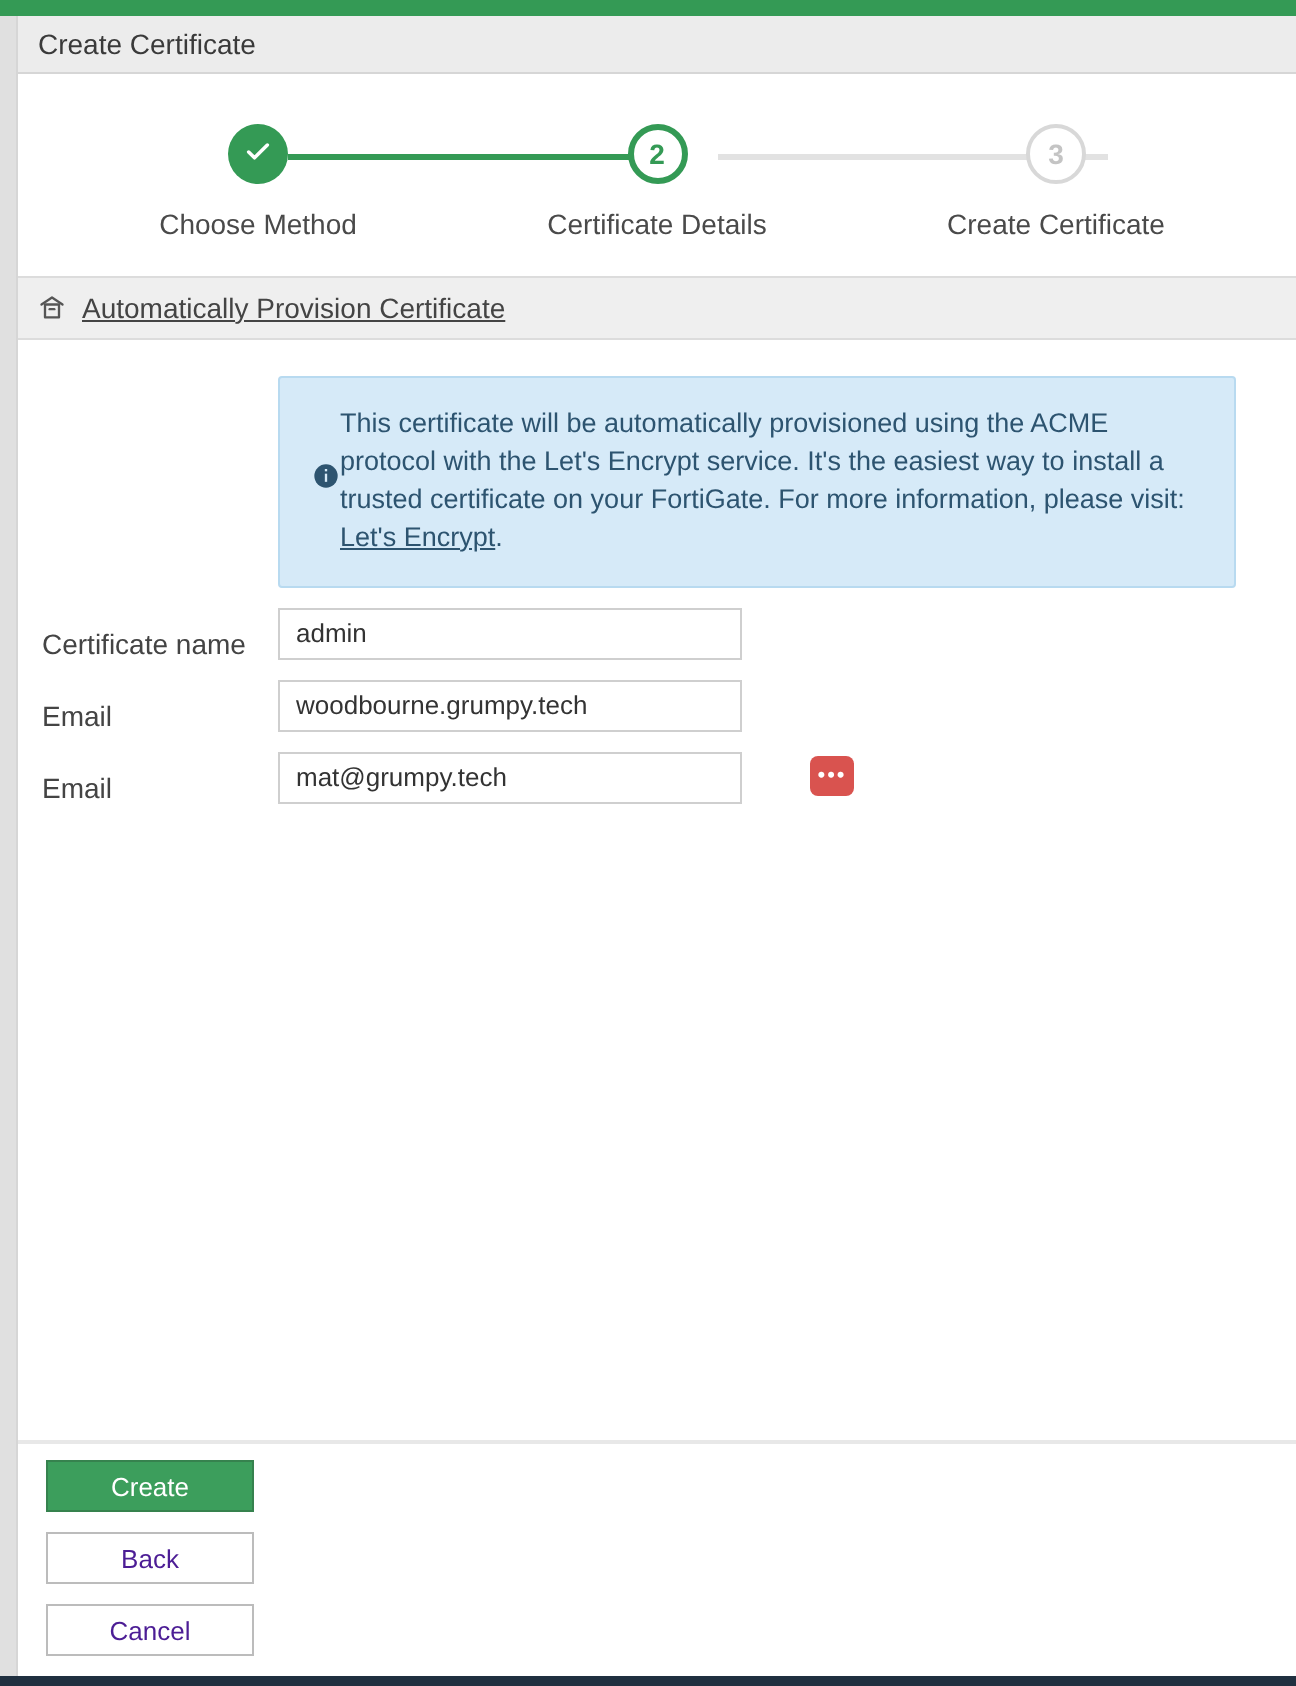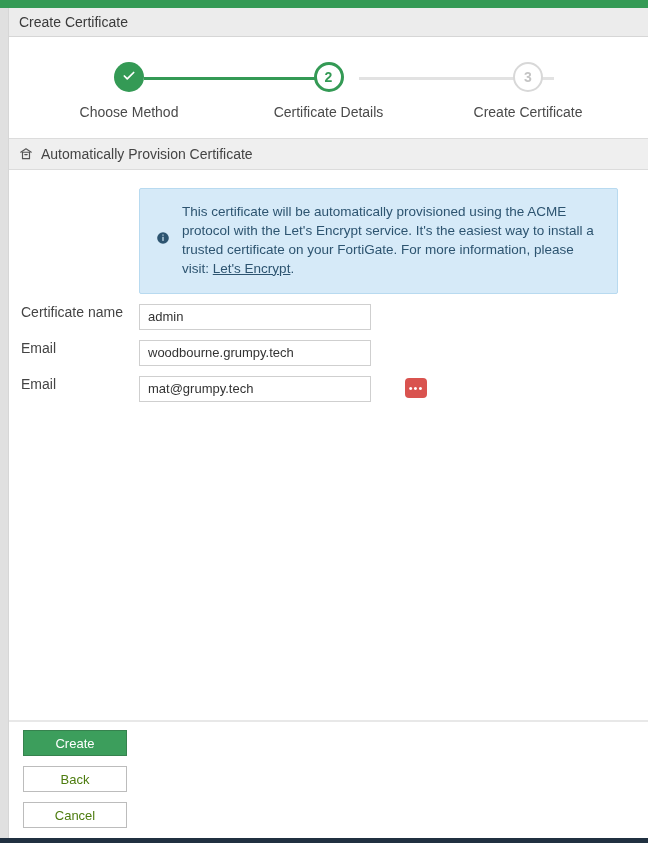--- a/index.html
+++ b/index.html
@@ -98,20 +98,21 @@
   .section-bar {
     background: #efefef;
     border-top: 1px solid #dcdcdc;
     border-bottom: 1px solid #dcdcdc;
     padding: 7px 10px;
     display: flex;
     align-items: center;
     gap: 8px;
     font-size: 14px;
     color: #444;
+    text-decoration: underline;
   }
   .section-icon {
     width: 14px; height: 14px;
     display: inline-flex;
     align-items: center;
     justify-content: center;
   }
 
   .content {
     padding: 18px 10px 10px 10px;
@@ -121,36 +122,35 @@
 
   
   .info-box {
     margin-left: 120px;
     margin-right: 20px;
     background: #d6eaf8;
     border: 1px solid #b8daf0;
     border-radius: 2px;
     padding: 14px 16px;
     display: flex;
-    gap: 12px;
     align-items: center;
     color: #2d5470;
     font-size: 13.5px;
     line-height: 1.4;
   }
   .info-icon {
     color: #2d5470;
     flex-shrink: 0;
   }
   .info-box a { color: #2d5470; text-decoration: underline; }
 
   
   .form-row {
     display: flex;
-    align-items: flex-start;
+    align-items: flex-end;
     margin-top: 10px;
   }
   .form-row:first-of-type { margin-top: 18px; }
   .form-label {
     width: 120px;
     padding-left: 2px;
     font-size: 14px;
     color: #444;
   }
   .form-field {
@@ -210,21 +210,21 @@
     gap: 10px;
     background: #fff;
     flex-direction: column;
   }
   .btn {
     width: 104px;
     height: 26px;
     border: 1px solid #bcbcbc;
     background: #fff;
     font-size: 13px;
-    color: #4d7c0f;
+    color: #4c1d95;
     cursor: pointer;
     display: inline-flex;
     align-items: center;
     justify-content: center;
   }
   .btn-primary {
     background: #3c9e5c;
     border-color: #36824e;
     color: #fff;
   }

